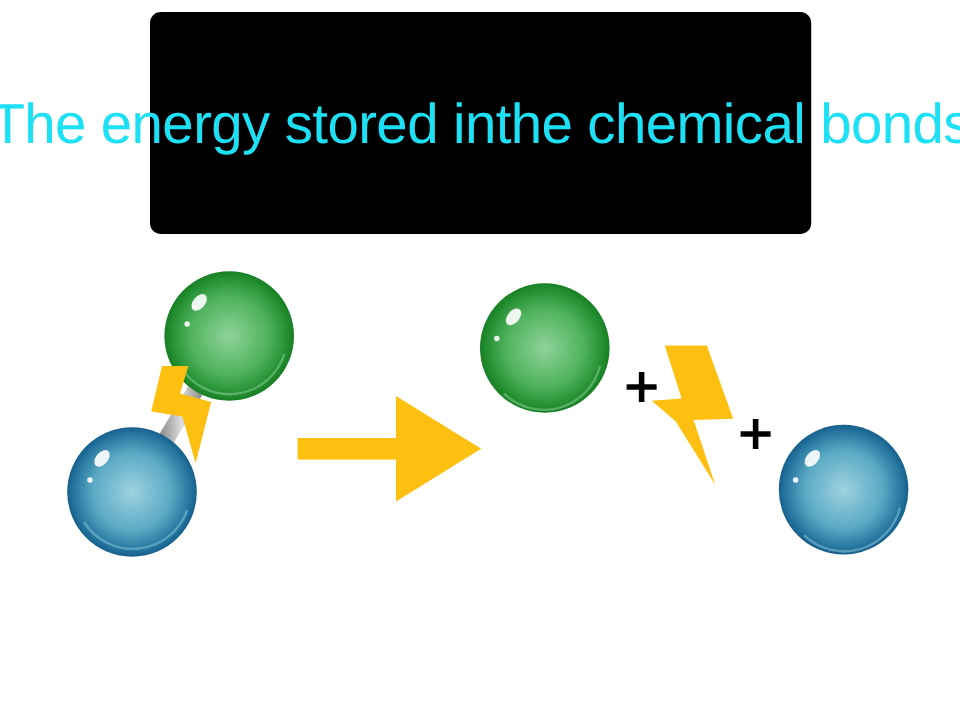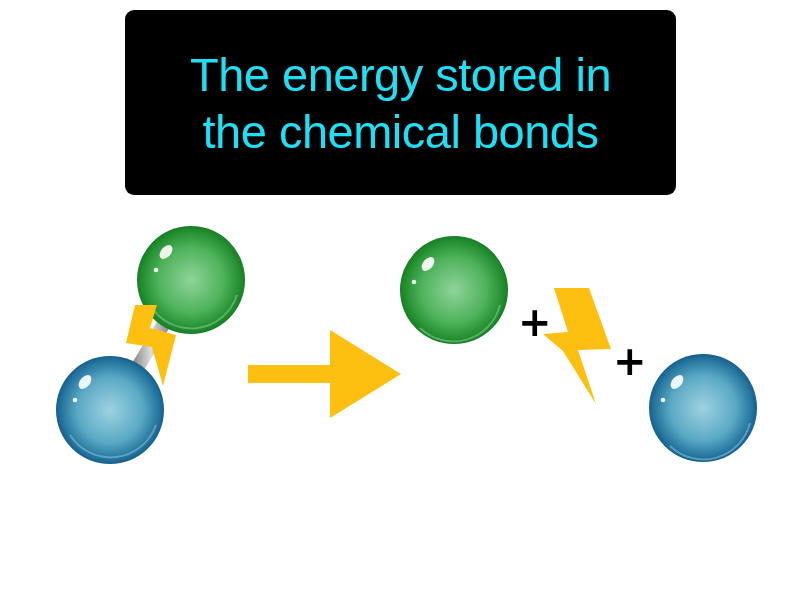--- a/index.html
+++ b/index.html
@@ -1,17 +1,17 @@
 <!DOCTYPE html>
 <html><head>
 <meta charset="utf-8">
 <style>
   html,body{margin:0;padding:0;background:#ffffff;}
   body{width:800px;height:600px;position:relative;overflow:hidden;font-family:"Liberation Sans","DejaVu Sans",sans-serif;}
-  .title-box{position:absolute;left:125px;top:10px;width:551px;height:185px;background:#000;border-radius:9px;box-sizing:border-box;display:flex;flex-direction:column;align-items:center;justify-content:center;}
+  .title-box{position:absolute;left:125px;top:10px;width:551px;height:185px;background:#000;border-radius:9px;box-sizing:border-box;display:flex;flex-direction:row;align-items:center;justify-content:center;}
   .title-line{color:#1ee0f5;font-size:47px;line-height:57px;white-space:nowrap;letter-spacing:-0.5px;}
   svg.scene{position:absolute;left:0;top:0;}
   .plus{position:absolute;font-family:"DejaVu Sans",sans-serif;font-weight:bold;font-size:40px;line-height:40px;color:#000;width:30px;text-align:center;}
 </style>
 </head>
 <body>
 
 <div class="title-box">
   <div class="title-line">The energy stored in</div>
   <div class="title-line">the chemical bonds</div>

